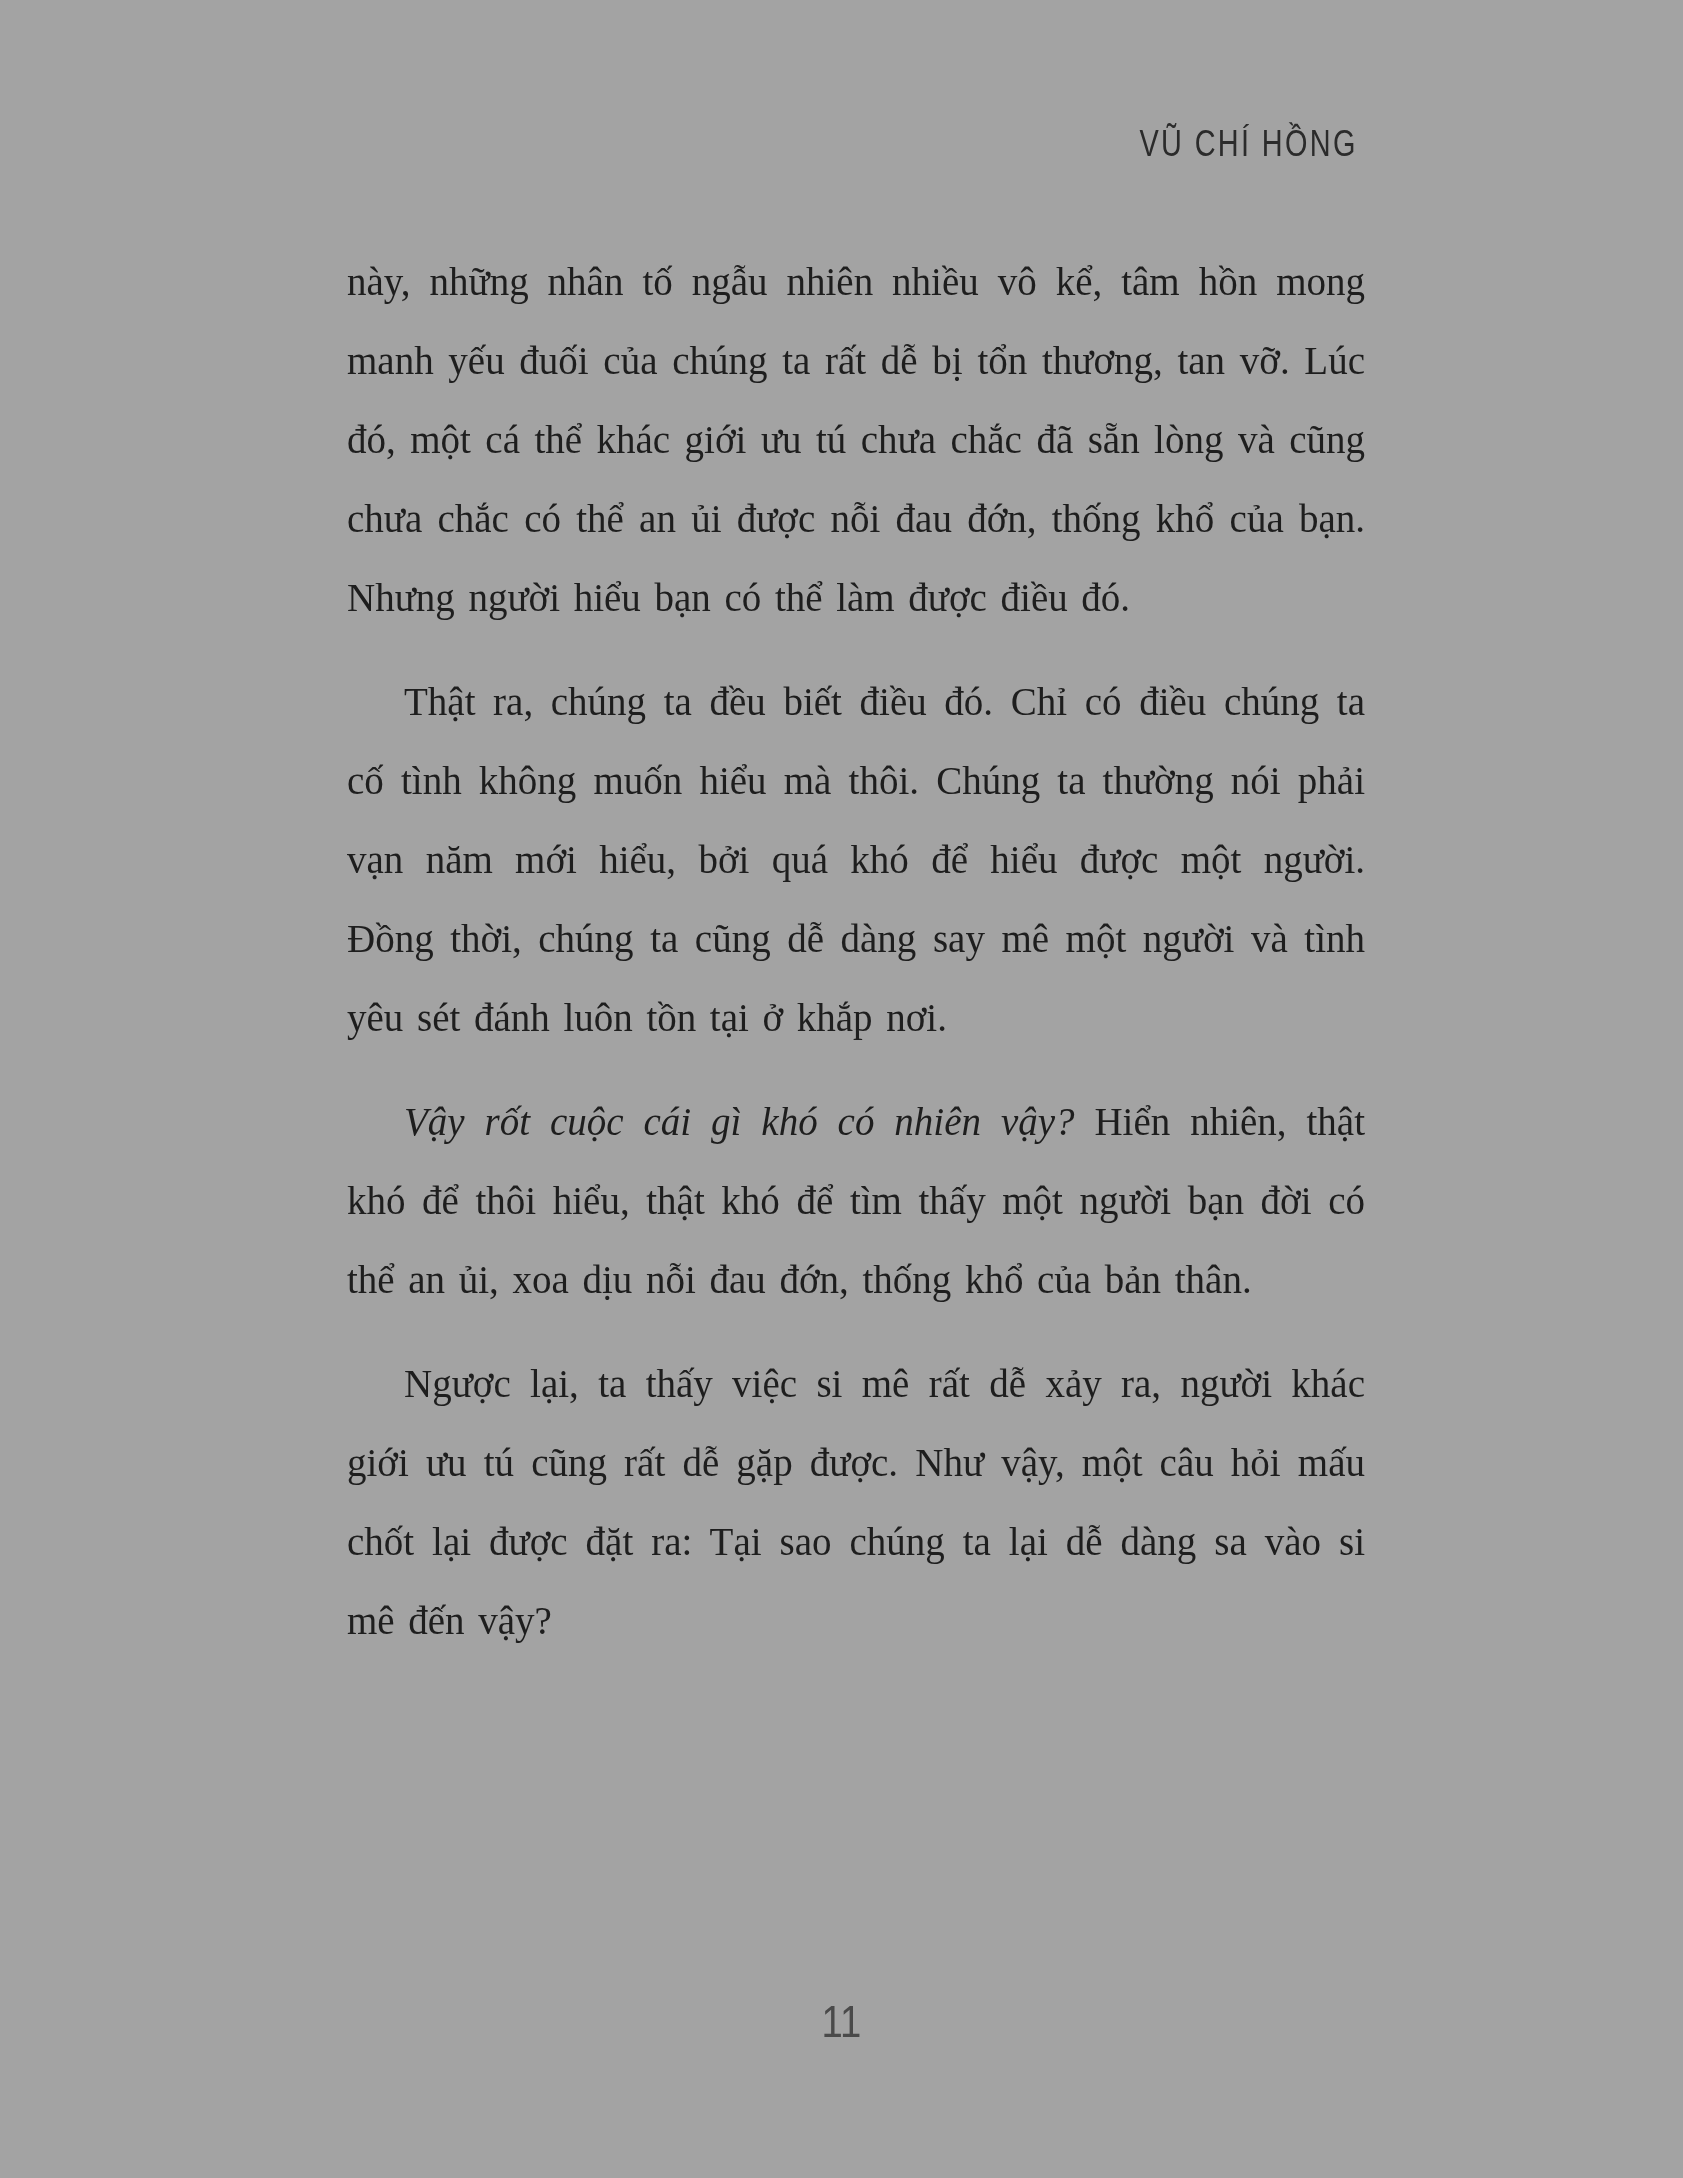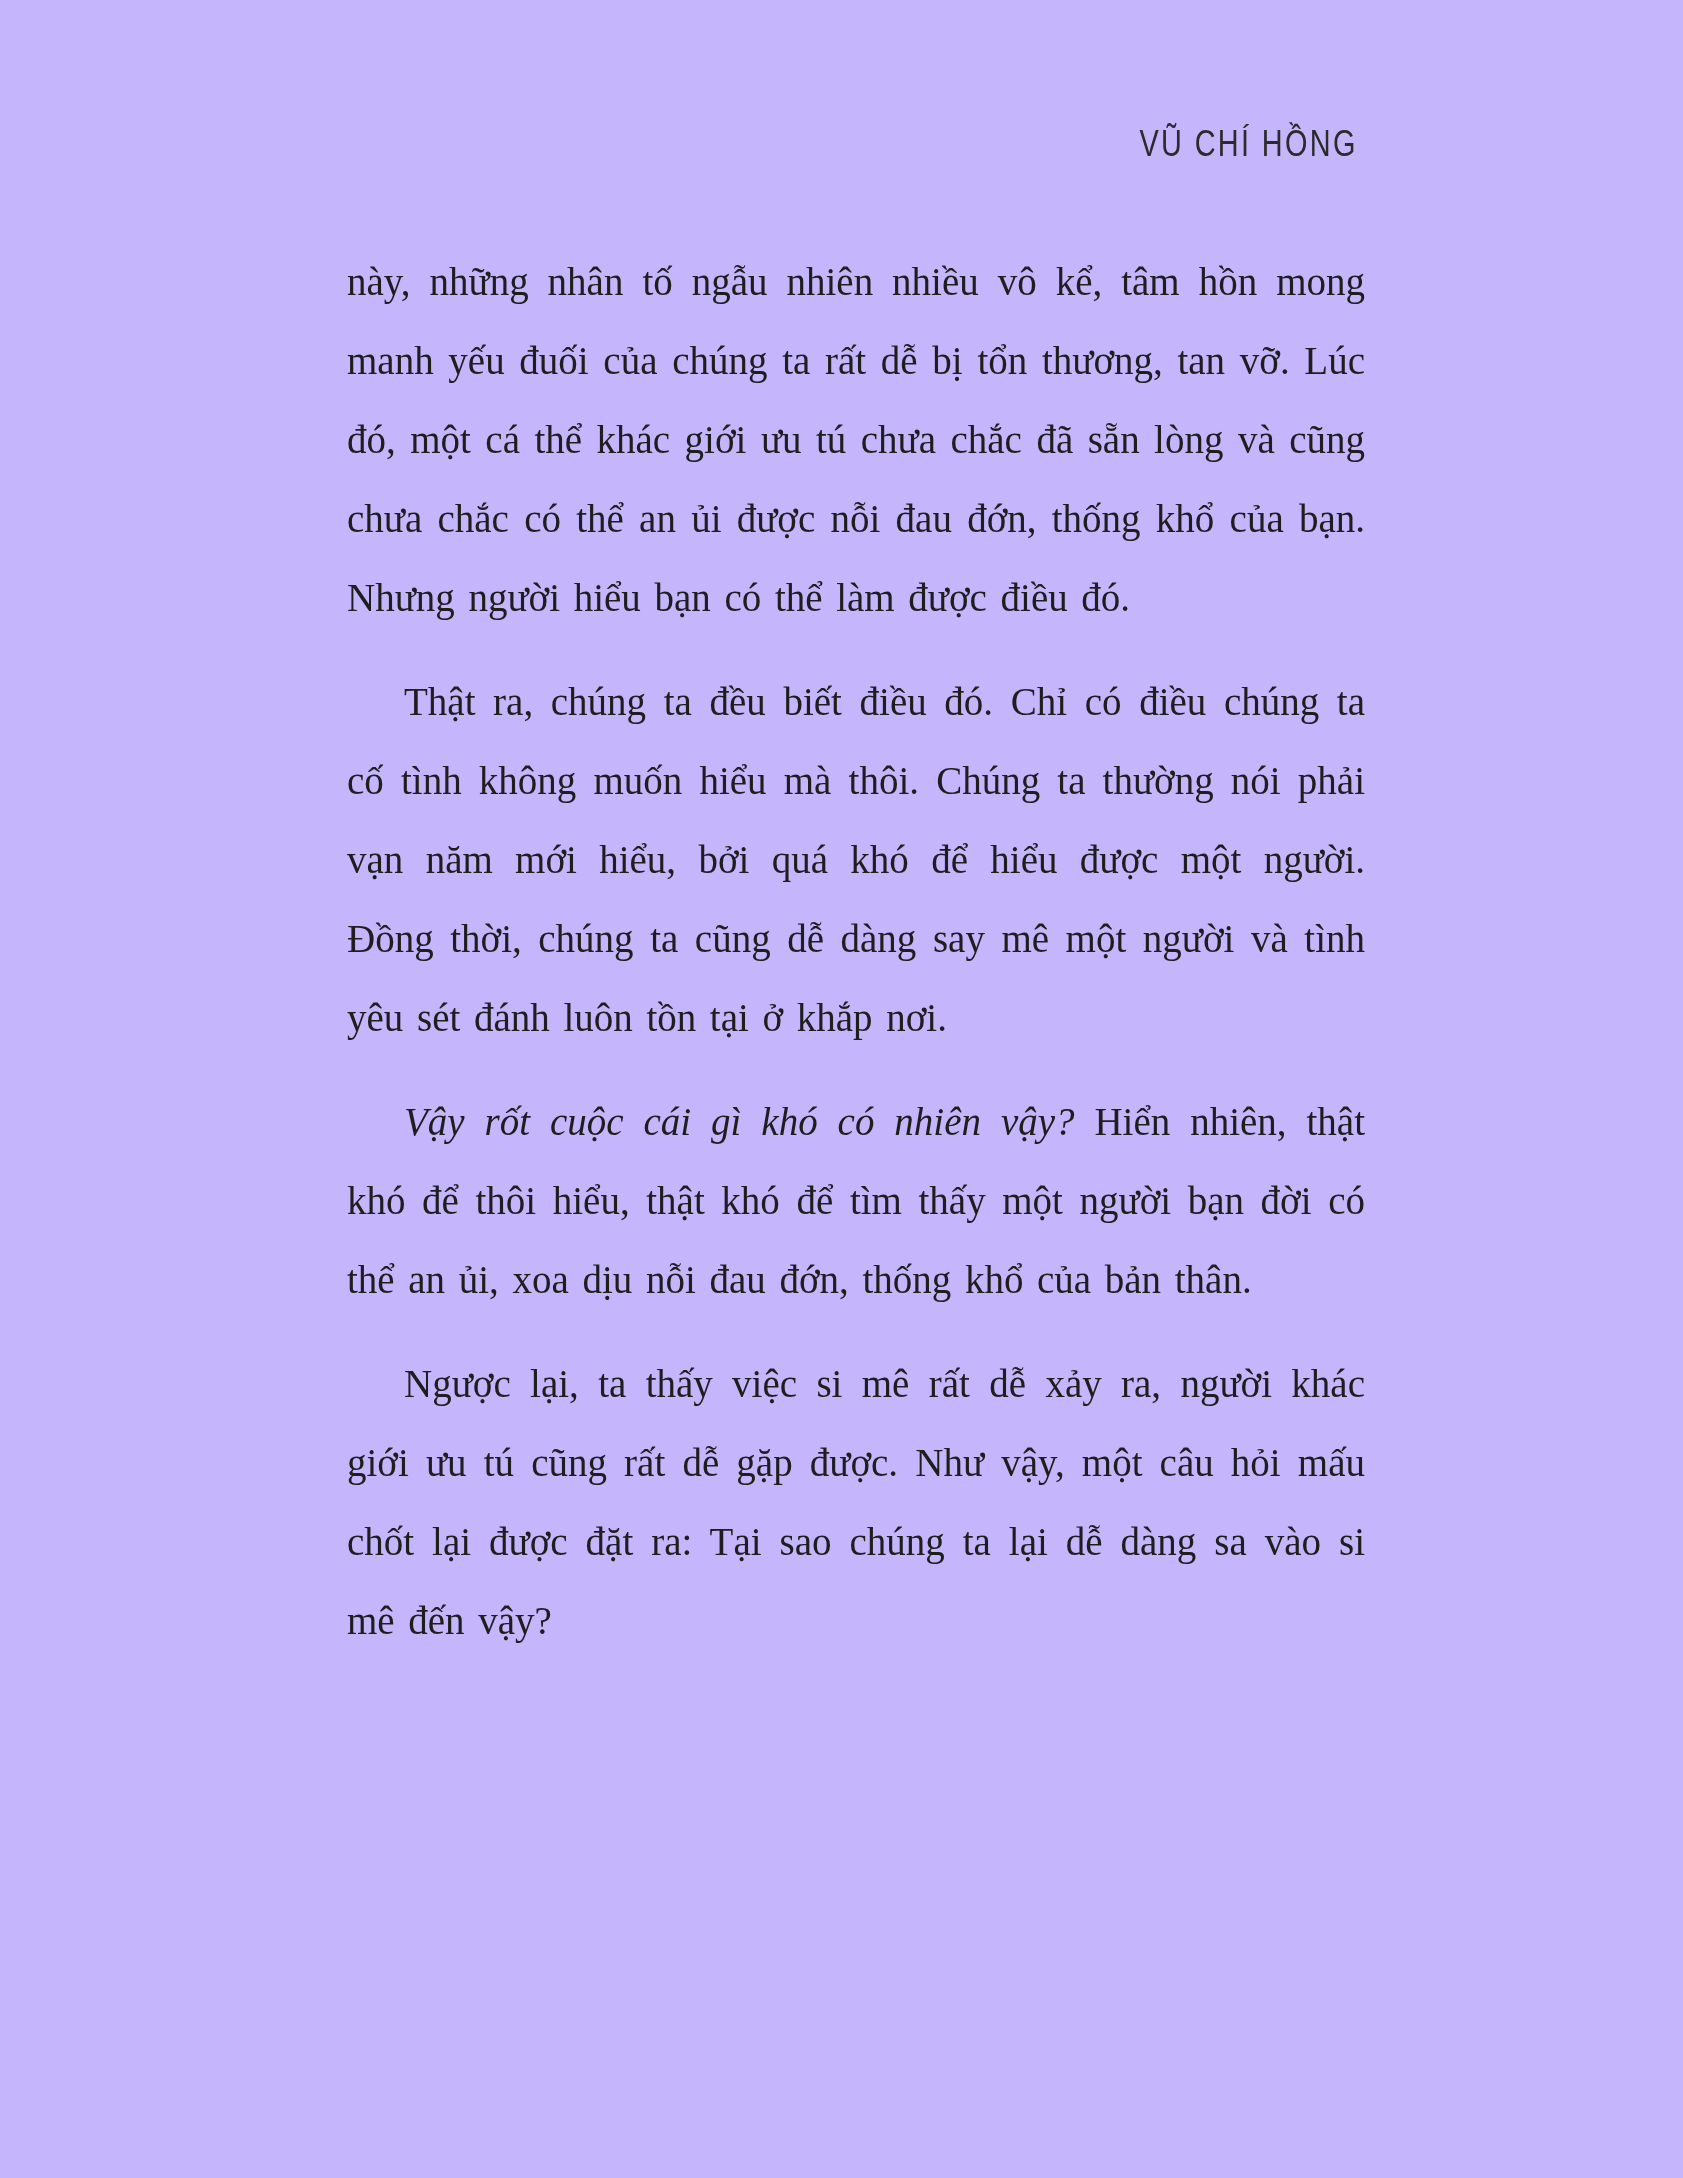--- a/index.html
+++ b/index.html
@@ -4,21 +4,21 @@
 <style>
   html, body {
     margin: 0;
     padding: 0;
     background: #ffffff;
   }
   .page {
     position: relative;
     width: 1683px;
     height: 2178px;
-    background: #c4b5fd;
+    background: #a3a3a3;
     overflow: hidden;
   }
   .running-head {
     position: absolute;
     top: 123px;
     right: 325px;
     font-family: "Liberation Sans", sans-serif;
     font-size: 37px;
     font-weight: 500;
     letter-spacing: 3px;
@@ -71,15 +71,18 @@
 
   <div class="running-head">VŨ CHÍ HỒNG</div>
 
   <div class="text-block">
       <p class="para"><span class="seg">này, những nhân tố ngẫu nhiên nhiều vô kể, tâm hồn mong manh yếu đuối của chúng ta rất dễ bị tổn thương, tan vỡ. Lúc đó, một cá thể khác giới ưu tú chưa chắc đã sẵn lòng và cũng chưa chắc có thể an ủi được nỗi đau đớn, thống khổ của bạn. Nhưng người hiểu bạn có thể làm được điều đó.</span></p>
       <p class="para indent"><span class="seg">Thật ra, chúng ta đều biết điều đó. Chỉ có điều chúng ta cố tình không muốn hiểu mà thôi. Chúng ta thường nói phải vạn năm mới hiểu, bởi quá khó để hiểu được một người. Đồng thời, chúng ta cũng dễ dàng say mê một người và tình yêu sét đánh luôn tồn tại ở khắp nơi.</span></p>
       <p class="para indent"><span class="seg seg-italic">Vậy rốt cuộc cái gì khó có nhiên vậy? </span><span class="seg">Hiển nhiên, thật khó để thôi hiểu, thật khó để tìm thấy một người bạn đời có thể an ủi, xoa dịu nỗi đau đớn, thống khổ của bản thân.</span></p>
       <p class="para indent"><span class="seg">Ngược lại, ta thấy việc si mê rất dễ xảy ra, người khác giới ưu tú cũng rất dễ gặp được. Như vậy, một câu hỏi mấu chốt lại được đặt ra: Tại sao chúng ta lại dễ dàng sa vào si mê đến vậy?</span></p>
     </div>
 
+  <div class="page-number">
+    <span>11</span>
+  </div>
 
 </div>
 
 
 </body></html>

